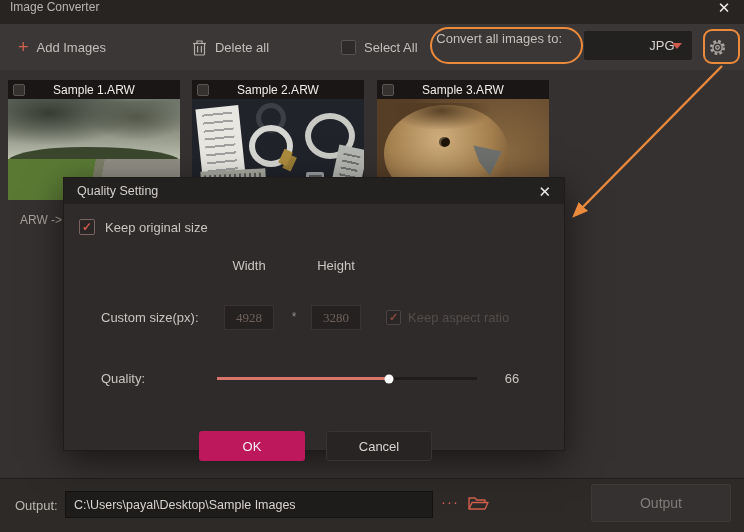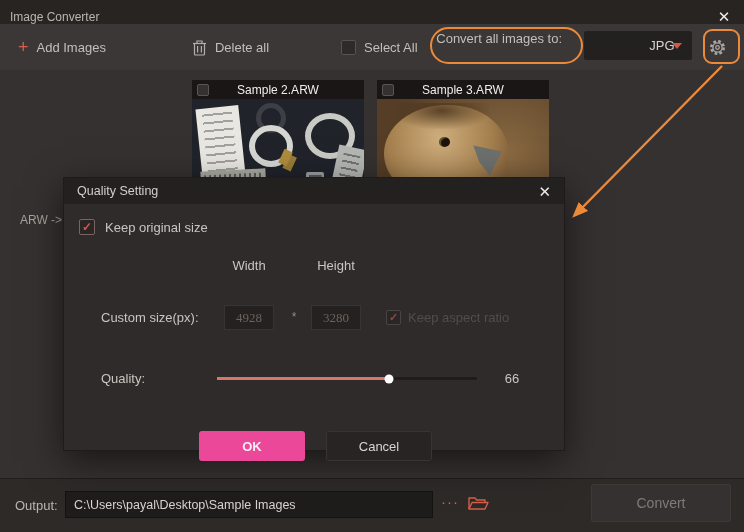--- a/index.html
+++ b/index.html
@@ -5,21 +5,21 @@
   * { margin:0; padding:0; box-sizing:border-box; }
   html,body { background:#1a1817; }
   body { font-family:"Liberation Sans", sans-serif; }
   #app{
     position:relative; width:744px; height:532px;
     background:#353130; overflow:hidden; color:#c6c2be; font-size:12px;
   }
   
   .titlebar{
     position:absolute; left:0; top:0; width:744px; height:24px;
-    background:#272422; display:flex; align-items:flex-end; padding:0 10px;
+    background:#272422; display:flex; align-items:flex-start; padding:0 10px;
   }
   .titlebar .title{ color:#b9b5b1; font-size:12px; }
   .titlebar .close{
     margin-left:auto; color:#efedeb; font-size:15px; line-height:15px;
     width:20px; text-align:center; cursor:default;
   }
   
   .toolbar{
     position:absolute; left:0; top:24px; width:744px; height:46px;
     background:#3b3736; display:flex; align-items:center;
@@ -152,21 +152,21 @@
   .slider{ position:absolute; left:153px; top:0; width:260px; height:18px; }
   .slider .track{ position:absolute; left:0; right:0; top:8px; height:3px; background:#1f1d1c; }
   .slider .fill{ position:absolute; left:0; top:8px; height:3px; background:#d9756b; }
   .slider .thumb{
     position:absolute; top:9.5px; width:9px; height:9px; background:#ffffff;
     border-radius:50%; transform:translate(-50%,-50%);
   }
   .q-val{ position:absolute; left:428px; top:2px; width:40px; text-align:center; color:#c9c5c1; font-size:13px; }
   .btn{ position:absolute; top:227px; width:106px; height:30px; border:none; border-radius:3px;
     font-size:13px; font-family:"Liberation Sans", sans-serif; }
-  .btn-ok{ left:135px; background:#ec4899; color:#f3eff5;font-weight:bold; }
+  .btn-ok{ left:135px; background:#be185d; color:#f3eff5; }
   .btn-cancel{ left:262px; background:#282423; border:1px solid #393433; color:#d9d5d1; }
   
   .footer{
     position:absolute; left:0; top:478px; width:744px; height:64px;
     background:#2d2a28; border-top:1px solid #201d1c;
   }
   .footer .out-lbl{ position:absolute; left:15px; top:19px; color:#b9b5b1; font-size:13px; }
   .out-input{
     position:absolute; left:65px; top:12px; width:368px; height:27px;
     background:#1f1d1c; border:1px solid #151312; color:#d8d4d0; font-size:12.5px;
@@ -227,20 +227,33 @@
       <div class="gear-btn">
         <svg width="19" height="19" viewBox="0 0 19 19">
           <circle cx="9.5" cy="9.5" r="6.2" fill="none" stroke="#a9a5a2" stroke-width="2.6" stroke-dasharray="2.7 2.15"></circle>
           <circle cx="9.5" cy="9.5" r="4.6" fill="none" stroke="#a9a5a2" stroke-width="1.4"></circle>
           <circle cx="9.5" cy="9.5" r="1.8" fill="none" stroke="#a9a5a2" stroke-width="1.3"></circle>
         </svg>
       </div>
     </div>
   </div>
 
+  <div class="card" style="left:8px">
+    <div class="chead">
+      <span class="ccbx"></span>
+      <span class="cname">Sample 1.ARW</span>
+    </div>
+    <div class="photo">
+      <div class="p1-sky"></div>
+      <div class="p1-cloud"></div>
+      <div class="p1-cloud2"></div>
+      <div class="p1-trees"></div>
+      <div class="p1-ground"></div>
+    </div>
+  </div>
 
   <div class="card" style="left:192px">
     <div class="chead">
       <span class="ccbx"></span>
       <span class="cname">Sample 2.ARW</span>
     </div>
     <div class="photo photo-2">
       <div class="p2-paper"></div>
       <div class="ring p2-cable-dark"></div>
       <div class="ring p2-cable-white"></div>
@@ -316,21 +329,21 @@
     <input class="out-input" value="C:\Users\payal\Desktop\Sample Images" style="">
     <button class="dots-btn">···</button>
     <button class="folder-btn">
       <svg width="22" height="17" viewBox="0 0 22 17">
         <g fill="none" stroke="#d2604d" stroke-width="1.4" stroke-linejoin="round">
           <path d="M2 14 V3 h6 l1.6 2 H18 v2.5"></path>
           <path d="M2 14 L5 7.5 H21 L18 14 Z"></path>
         </g>
       </svg>
     </button>
-    <button class="convert-btn">Convert</button>
+    <button class="convert-btn">Output</button>
   </div>
 
   <div class="anno anno-oval"></div>
   <div class="anno anno-square"></div>
   <svg class="anno-arrow" width="744" height="532" viewBox="0 0 744 532">
     <defs>
       <marker id="ah" markerWidth="16" markerHeight="13" refX="12" refY="6.5" orient="auto" markerUnits="userSpaceOnUse">
         <polygon points="0,0 16,6.5 0,13" fill="#ec8a3c"></polygon>
       </marker>
     </defs>

